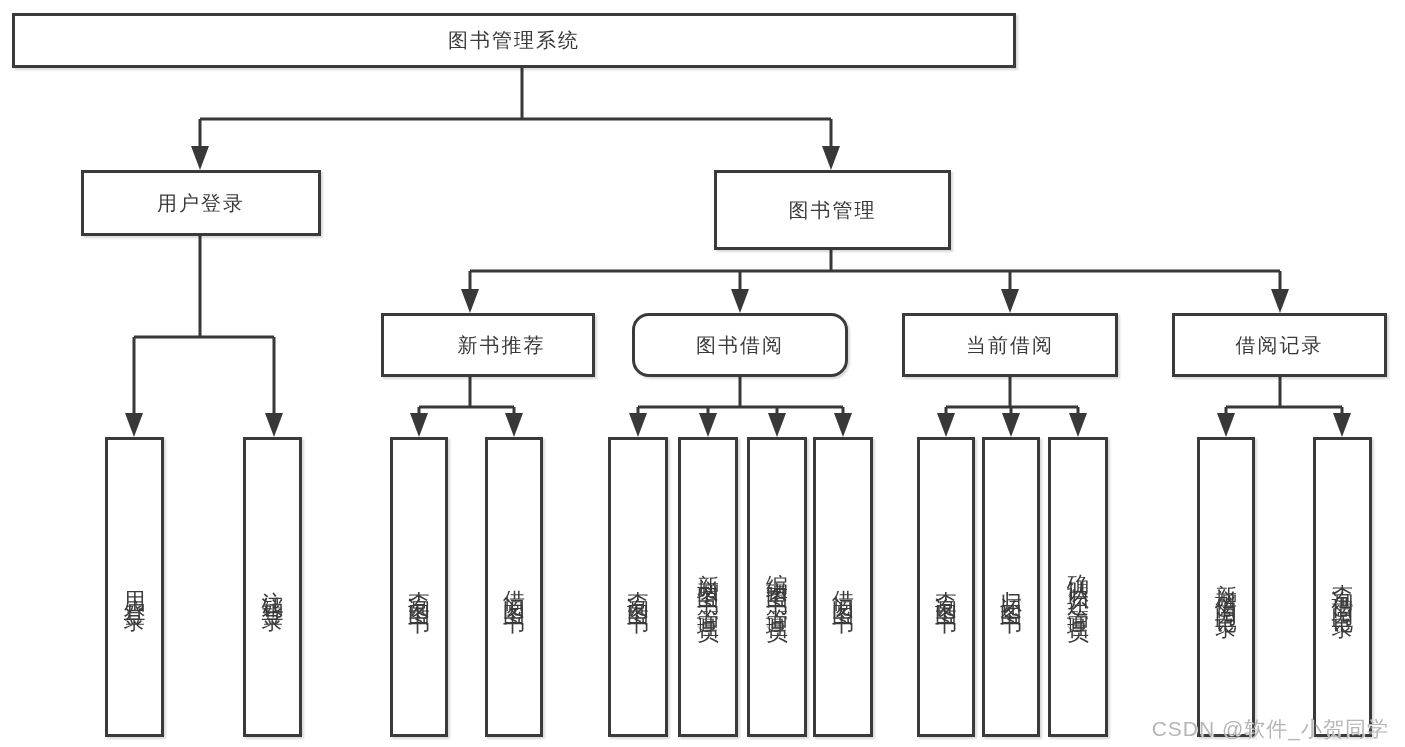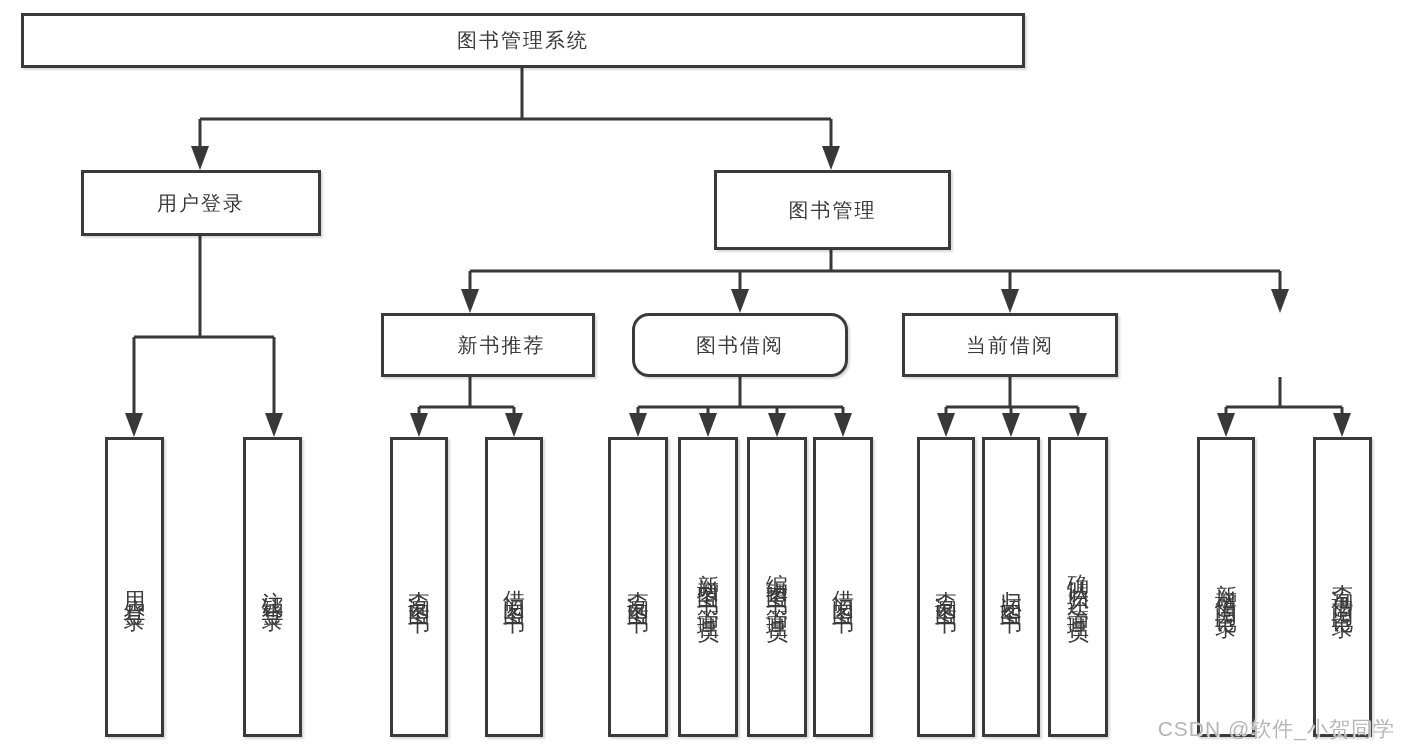--- a/index.html
+++ b/index.html
@@ -14,21 +14,21 @@
     position:absolute;background:#ffffff;border:3px solid #3a3a3a;box-sizing:border-box;
     display:flex;align-items:center;justify-content:center;z-index:2;
     box-shadow:2px 2px 2px rgba(0,0,0,0.15);
   }
   .htext{font-size:20px;letter-spacing:2px;white-space:nowrap;}
   .vtext{
     writing-mode:vertical-rl;text-orientation:mixed;
     font-size:22px;letter-spacing:7px;line-height:1.1;white-space:nowrap;
   }
   .watermark{
-    position:absolute;right:10px;bottom:4px;z-index:4;
+    position:absolute;right:16px;bottom:4px;z-index:4;
     font-size:21px;letter-spacing:1px;color:#b5b5b5;text-shadow:1px 1px 1px #ffffff;
     white-space:nowrap;
     text-align:right;
   }
 </style>
 </head>
 <body>
 
 <div class="canvas">
 
@@ -55,39 +55,42 @@
     <polygon class="ah" points="699,413 717,413 708,437"></polygon>
     <polygon class="ah" points="768,413 786,413 777,437"></polygon>
     <polygon class="ah" points="834,413 852,413 843,437"></polygon>
     <polygon class="ah" points="937,413 955,413 946,437"></polygon>
     <polygon class="ah" points="1002,413 1020,413 1011,437"></polygon>
     <polygon class="ah" points="1069,413 1087,413 1078,437"></polygon>
     <polygon class="ah" points="1217,413 1235,413 1226,437"></polygon>
     <polygon class="ah" points="1333,413 1351,413 1342,437"></polygon>
   </svg>
 
-  <div class="box" style="left:21px;top:13px;width:1004px;height:55px;">
+  <div class="box" style="left:12px;top:13px;width:1004px;height:55px;">
     <span class="htext">图书管理系统</span>
   </div>
 
   <div class="box" style="left:81px;top:170px;width:240px;height:66px;">
     <span class="htext">用户登录</span>
   </div>
   <div class="box" style="left:714px;top:170px;width:237px;height:80px;">
     <span class="htext">图书管理</span>
   </div>
 
   <div class="box" style="left:381px;top:313px;width:214px;height:64px;padding-left:27px;">
     <span class="htext">新书推荐</span>
   </div>
   <div class="box" style="left:632px;top:313px;width:216px;height:64px;border-radius:17px;">
     <span class="htext">图书借阅</span>
   </div>
   <div class="box" style="left:902px;top:313px;width:216px;height:64px;font-family:Liberation Mono, monospace;">
     <span class="htext">当前借阅</span>
+  </div>
+  <div class="box" style="left:1172px;top:313px;width:215px;height:64px;">
+    <span class="htext">借阅记录</span>
   </div>
 
   <div class="box" style="left:105px;top:437px;width:59px;height:300px;">
     <span class="vtext">用户登录</span>
   </div>
   <div class="box" style="left:243px;top:437px;width:59px;height:300px;">
     <span class="vtext">注销登录</span>
   </div>
 
   <div class="box" style="left:390px;top:437px;width:58px;height:300px;">

